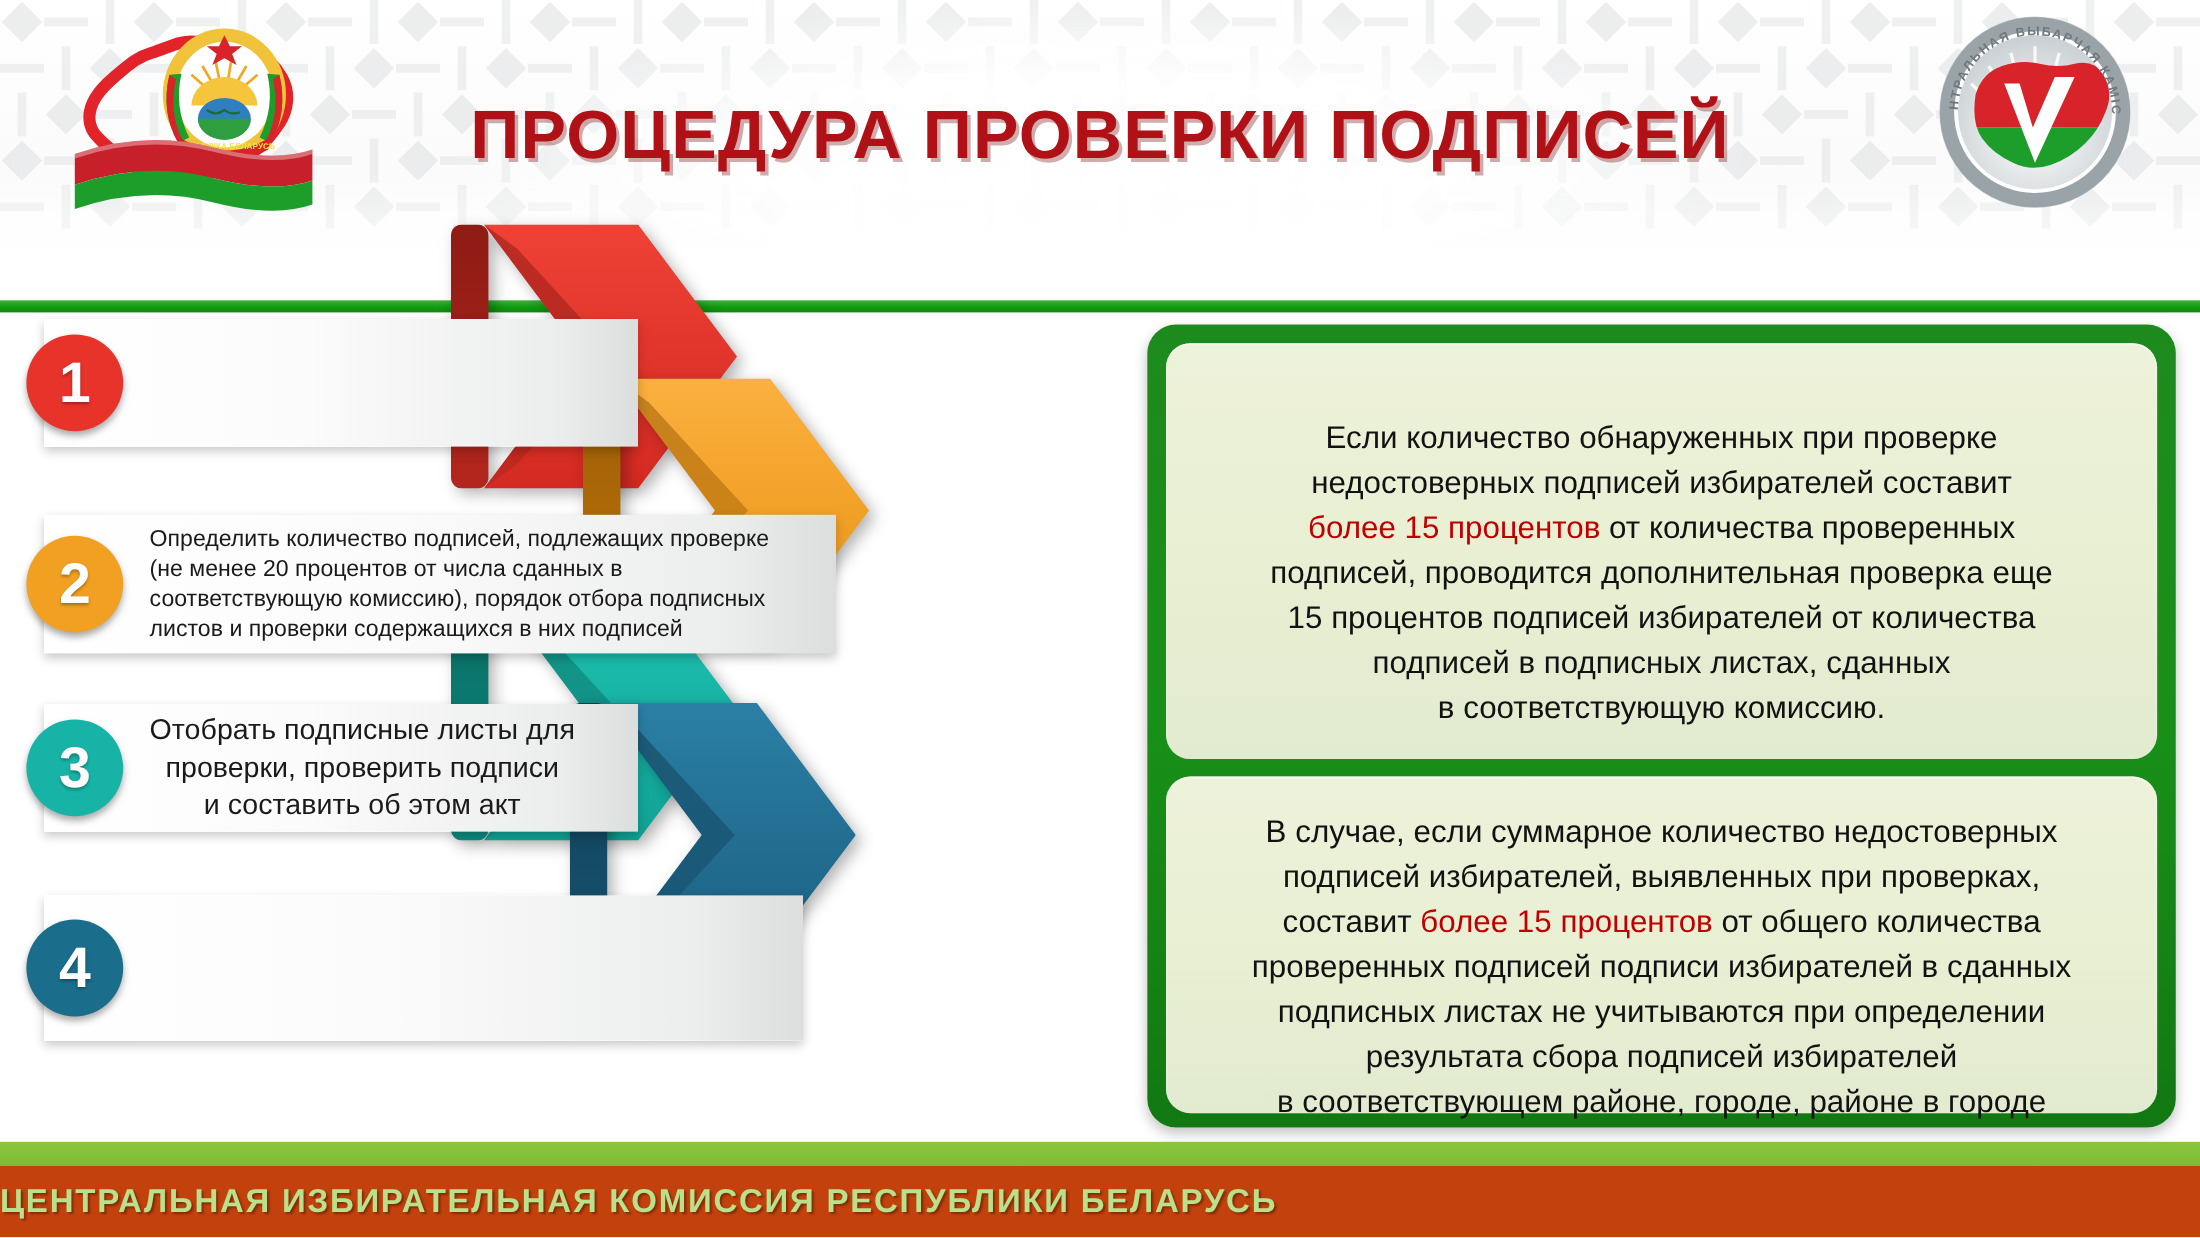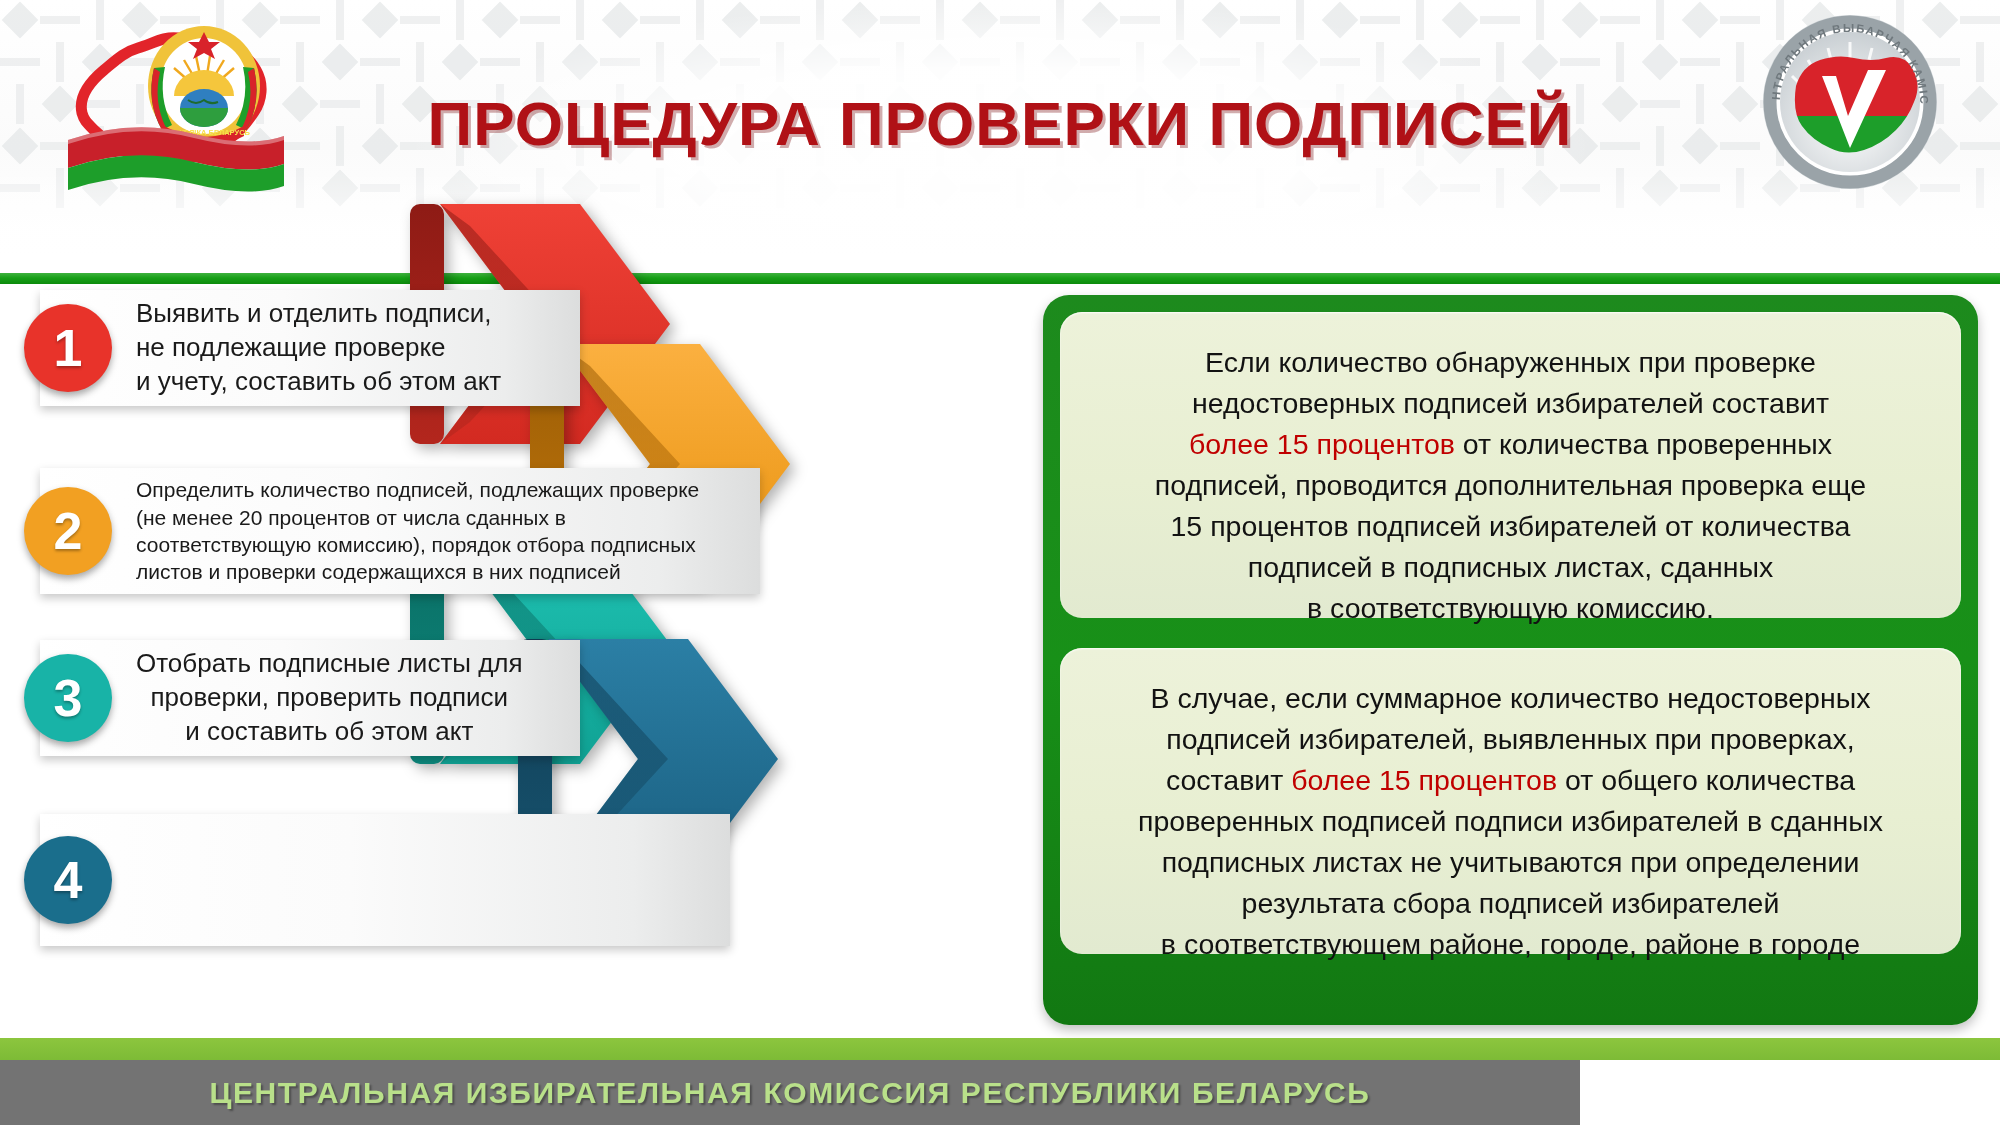--- a/index.html
+++ b/index.html
@@ -190,40 +190,39 @@
     display: flex;
     align-items: center;
     justify-content: center;
     text-align: center;
     color: #121212;
     font-size: 28.5px;
     line-height: 1.44;
     padding: 14px 34px;
   }
   .note p { white-space: pre-line; }
-  .note-1 { height: 306px; margin-bottom: 30px; }
+  .note-1 { height: 378px; margin-bottom: 16px; }
   .note-2 { height: 306px; }
 
   .hl { color: #c00000; font-weight: normal; }
 
   
   .footer-strip {
     position: absolute;
     left: 0; top: 1038px;
     width: 2000px; height: 22px;
     background: linear-gradient(to bottom, #8cc63e 0%, #7dbb36 100%);
   }
   .footer {
     position: absolute;
     left: 0; top: 1060px;
-    width: 1580px; height: 65px;
-    background: #737373;
+    width: 2000px; height: 65px;
+    background: #c2410c;
     display: flex;
     align-items: center;
-    justify-content: center;
   }
   .footer-text {
     color: #b9e08a;
     font-size: 30px;
     font-weight: bold;
     letter-spacing: 1.6px;
     text-shadow: 2px 2px 2px rgba(0,0,0,.33);
     white-space: nowrap;
   }
 </style>
@@ -1160,23 +1159,20 @@
         </defs>
         <polygon points="30,0 170,0 260,120 170,240 30,240 120,120" fill="url(#g4a)"></polygon>
         <polygon points="30,0 60,22 150,120 60,218 30,240 120,120" fill="url(#g4b)" opacity=".55"></polygon>
         <rect x="0" y="0" width="34" height="240" rx="10" fill="url(#g4b)"></rect>
       </svg>
     </div>
 
     <div class="step" style="top:6px; width:540px; height:116px;">
       <div class="step-plate">
         <div class="step-num" style="background: rgb(232, 51, 42);">1</div>
-        <div class="step-text" style="font-size:26px;">Выявить и отделить подписи,
-не подлежащие проверке
-и учету, составить об этом акт</div>
       </div>
     </div>
 
     <div class="step" style="top:184px; width:720px; height:126px;">
       <div class="step-plate">
         <div class="step-num" style="background: rgb(242, 160, 34);">2</div>
         <div class="step-text" style="font-size:21px;">Определить количество подписей, подлежащих проверке
 (не менее 20 процентов от числа сданных в
 соответствующую комиссию), порядок отбора подписных
 листов и проверки содержащихся в них подписей</div>

